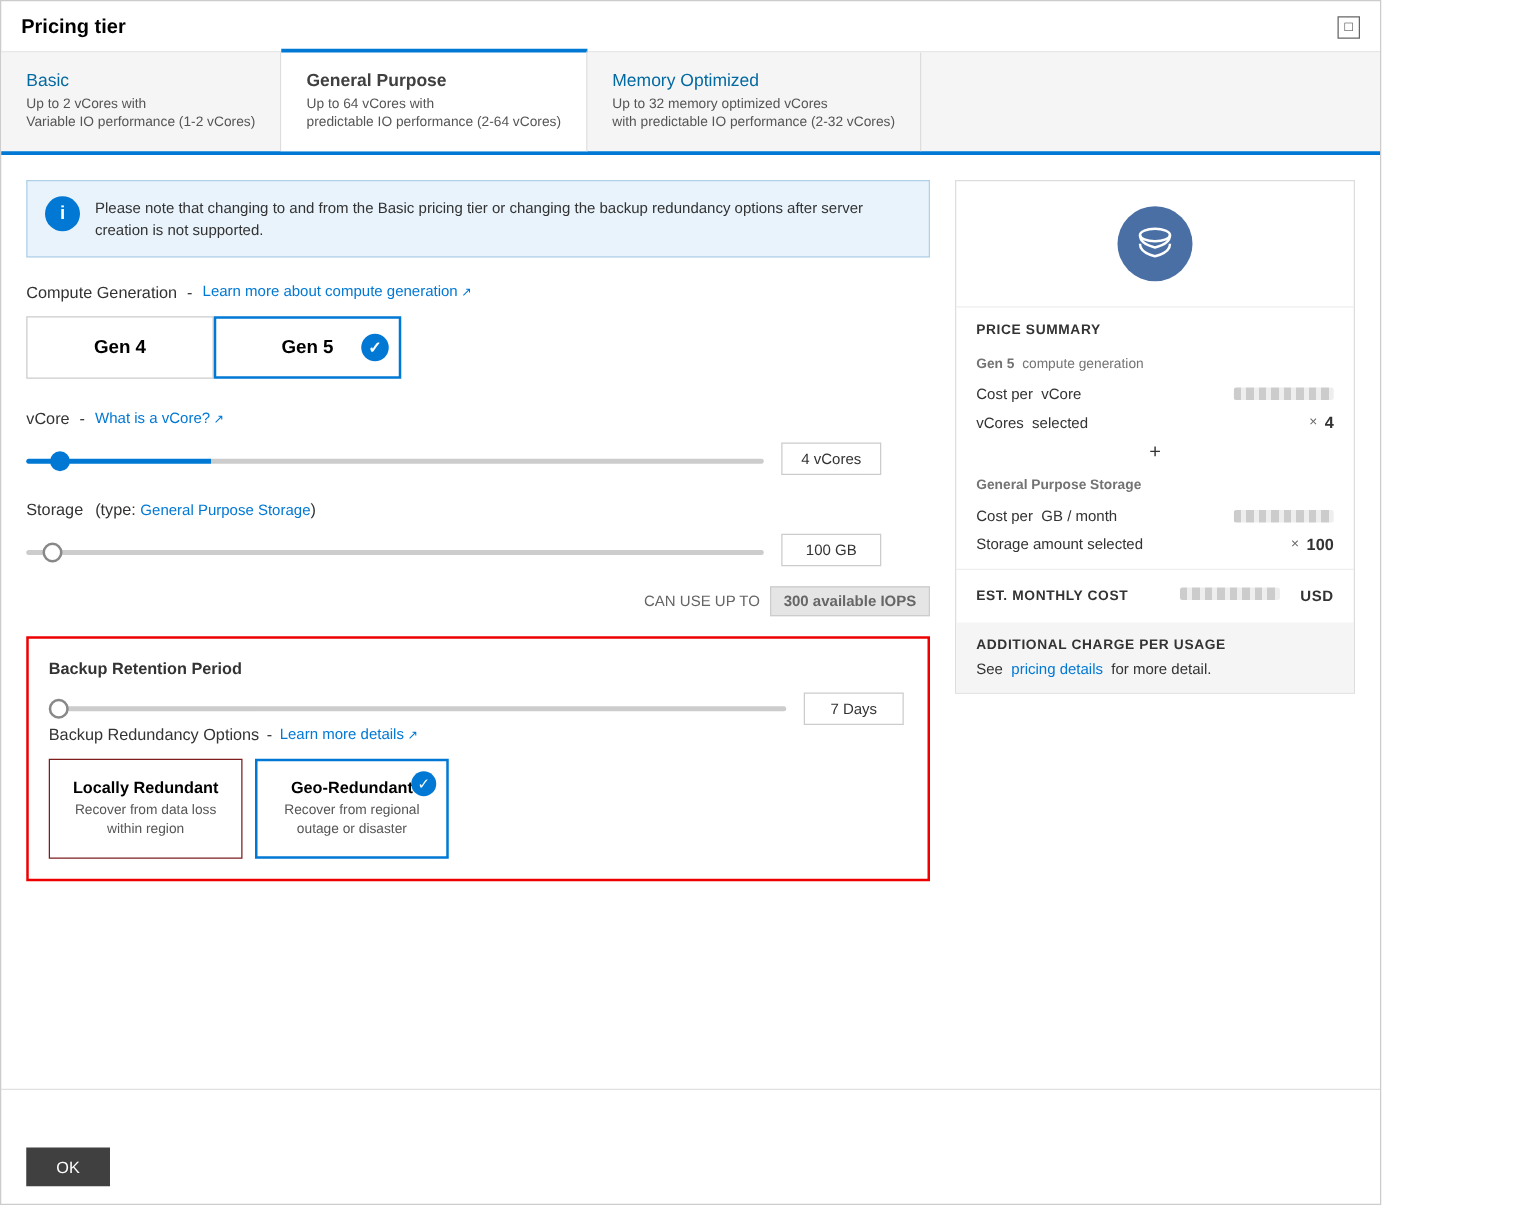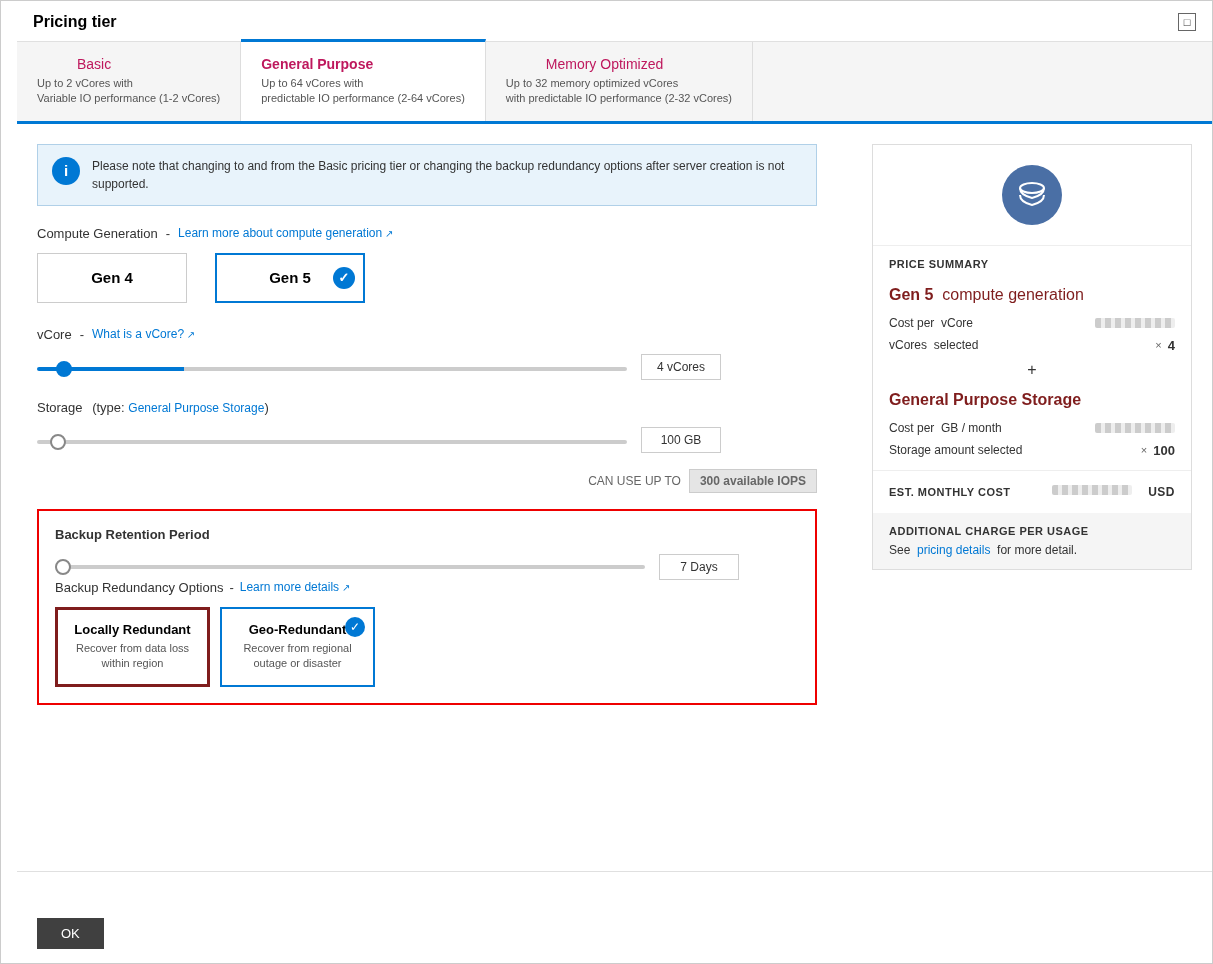--- a/index.html
+++ b/index.html
@@ -1,25 +1,24 @@
 <!DOCTYPE html>
 <html><head>
   <meta charset="utf-8">
   <style>
     * { box-sizing: border-box; margin: 0; padding: 0; }
     body { font-family: 'Segoe UI', Arial, sans-serif; font-size: 13px; background: #fff; color: #333; }
 
     .dialog {
-      width: 1213px;
+      width: 1105px;
       min-height: 964px;
       background: #fff;
       border: 1px solid #ccc;
       display: flex;
       flex-direction: column;
-      padding-left: 16px;
     }
 
     .title-bar {
       display: flex;
       align-items: center;
       justify-content: space-between;
       padding: 12px 16px 10px 16px;
       border-bottom: 1px solid #e0e0e0;
     }
     .title-bar-title {
@@ -51,27 +50,26 @@
       min-width: 180px;
     }
     .tier-tab.active {
       background: #fff;
       border-top: 3px solid #0078d4;
       margin-top: -3px;
     }
     .tier-tab-name {
       font-size: 14px;
       font-weight: 600;
-      color: #be185d;
+      color: #404040;
       margin-bottom: 4px;
     }
     .tier-tab:not(.active) .tier-tab-name {
-      color: #be185d;
+      color: #0369a1;
       font-weight: 400;
-      margin-left: 40px;
     }
     .tier-tab-desc {
       font-size: 11px;
       color: #555;
       line-height: 1.4;
     }
 
     .main-content {
       display: flex;
       flex: 1;
@@ -136,21 +134,21 @@
       text-decoration: none;
       font-size: 12px;
     }
     .section-link:after {
       content: ' ↗';
       font-size: 10px;
     }
 
     .gen-buttons {
       display: flex;
-      gap: 28px;
+      gap: 0;
       margin-bottom: 24px;
     }
     .gen-btn {
       width: 150px;
       height: 50px;
       border: 1px solid #ccc;
       background: #fff;
       display: flex;
       align-items: center;
       justify-content: center;
@@ -302,21 +300,21 @@
       gap: 6px;
     }
 
     .redundancy-buttons {
       display: flex;
       gap: 10px;
     }
     .redundancy-btn {
       width: 155px;
       min-height: 80px;
-      border: 3px solid #7f1d1d;
+      border: 1px solid #7f1d1d;
       background: #fff;
       display: flex;
       flex-direction: column;
       align-items: center;
       justify-content: center;
       cursor: pointer;
       padding: 10px;
       position: relative;
       text-align: center;
     }
@@ -368,22 +366,22 @@
     .price-summary-title {
       font-size: 11px;
       font-weight: 700;
       letter-spacing: 0.5px;
       color: #333;
       padding: 12px 16px 8px;
       text-transform: uppercase;
     }
     .price-row {
       padding: 5px 16px;
-      font-size: 16px;
-      color: #7f1d1d;
+      font-size: 11px;
+      color: #737373;
       line-height: 1.5;
     }
     .price-row .bold { font-weight: 700; }
     .price-row-with-value {
       display: flex;
       align-items: center;
       justify-content: space-between;
       padding: 4px 16px;
       font-size: 12px;
     }

